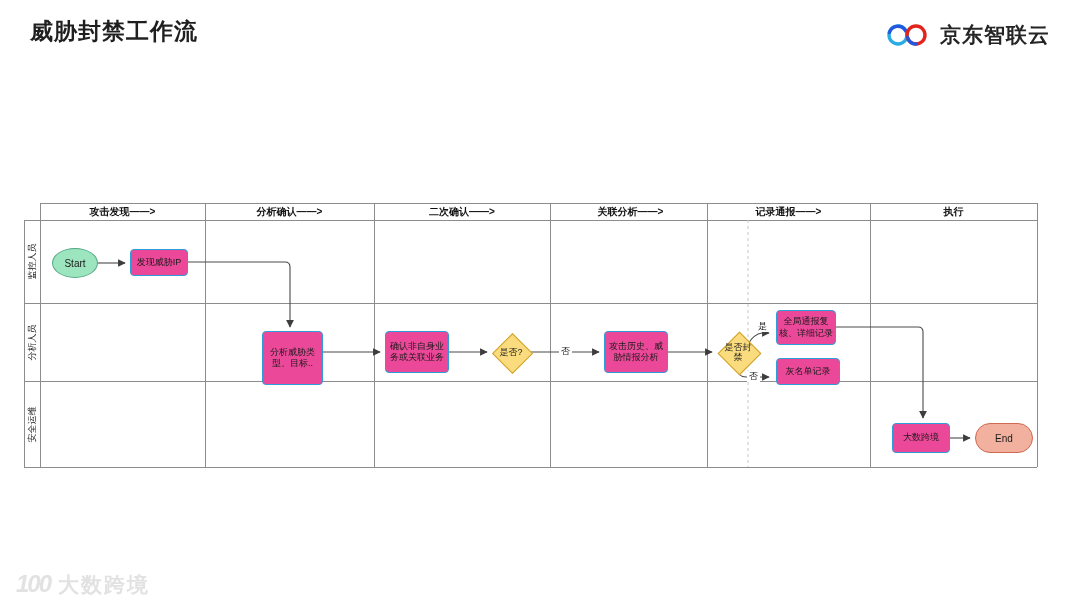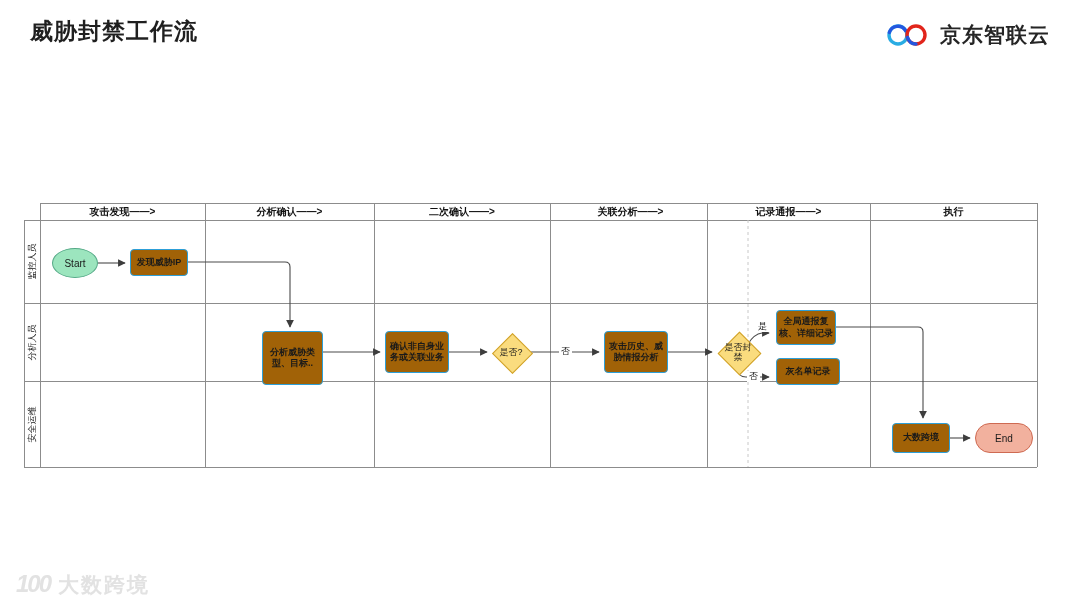--- a/index.html
+++ b/index.html
@@ -14,22 +14,22 @@
 
   .col-head{position:absolute;top:203px;height:17px;line-height:17px;text-align:center;
     font-size:10px;font-weight:700;color:#111;}
 
   .row-label{position:absolute;left:24px;width:16px;display:flex;align-items:center;
     justify-content:center;}
   .row-label span{transform:rotate(-90deg);white-space:nowrap;font-size:9px;color:#222;}
 
   .node{position:absolute;display:flex;align-items:center;justify-content:center;
     text-align:center;box-sizing:border-box;color:#1a1a1a;}
-  .process{background:#a16207;border:1.5px solid #2D9FD8;border-radius:4px;
-    font-size:9px;line-height:1.25;padding:2px;font-weight:bold;}
+  .process{background:#ec4899;border:1.5px solid #2D9FD8;border-radius:4px;
+    font-size:9px;line-height:1.25;padding:2px;}
   .terminal-start{background:#9CE5BE;border:1.5px solid #55A987;border-radius:50%;
     font-size:10px;}
   .terminal-end{background:#F2B19E;border:1.5px solid #CE6A52;border-radius:15px;
     font-size:10px;}
   .diamond-wrap{position:absolute;}
   .diamond-bg{position:absolute;background:#FADC7E;border:1.2px solid #CFA02A;
     transform:rotate(45deg);}
   .diamond-label{position:absolute;inset:0;display:flex;align-items:center;
     justify-content:center;text-align:center;font-size:9px;line-height:1.15;color:#1a1a1a;}
 

